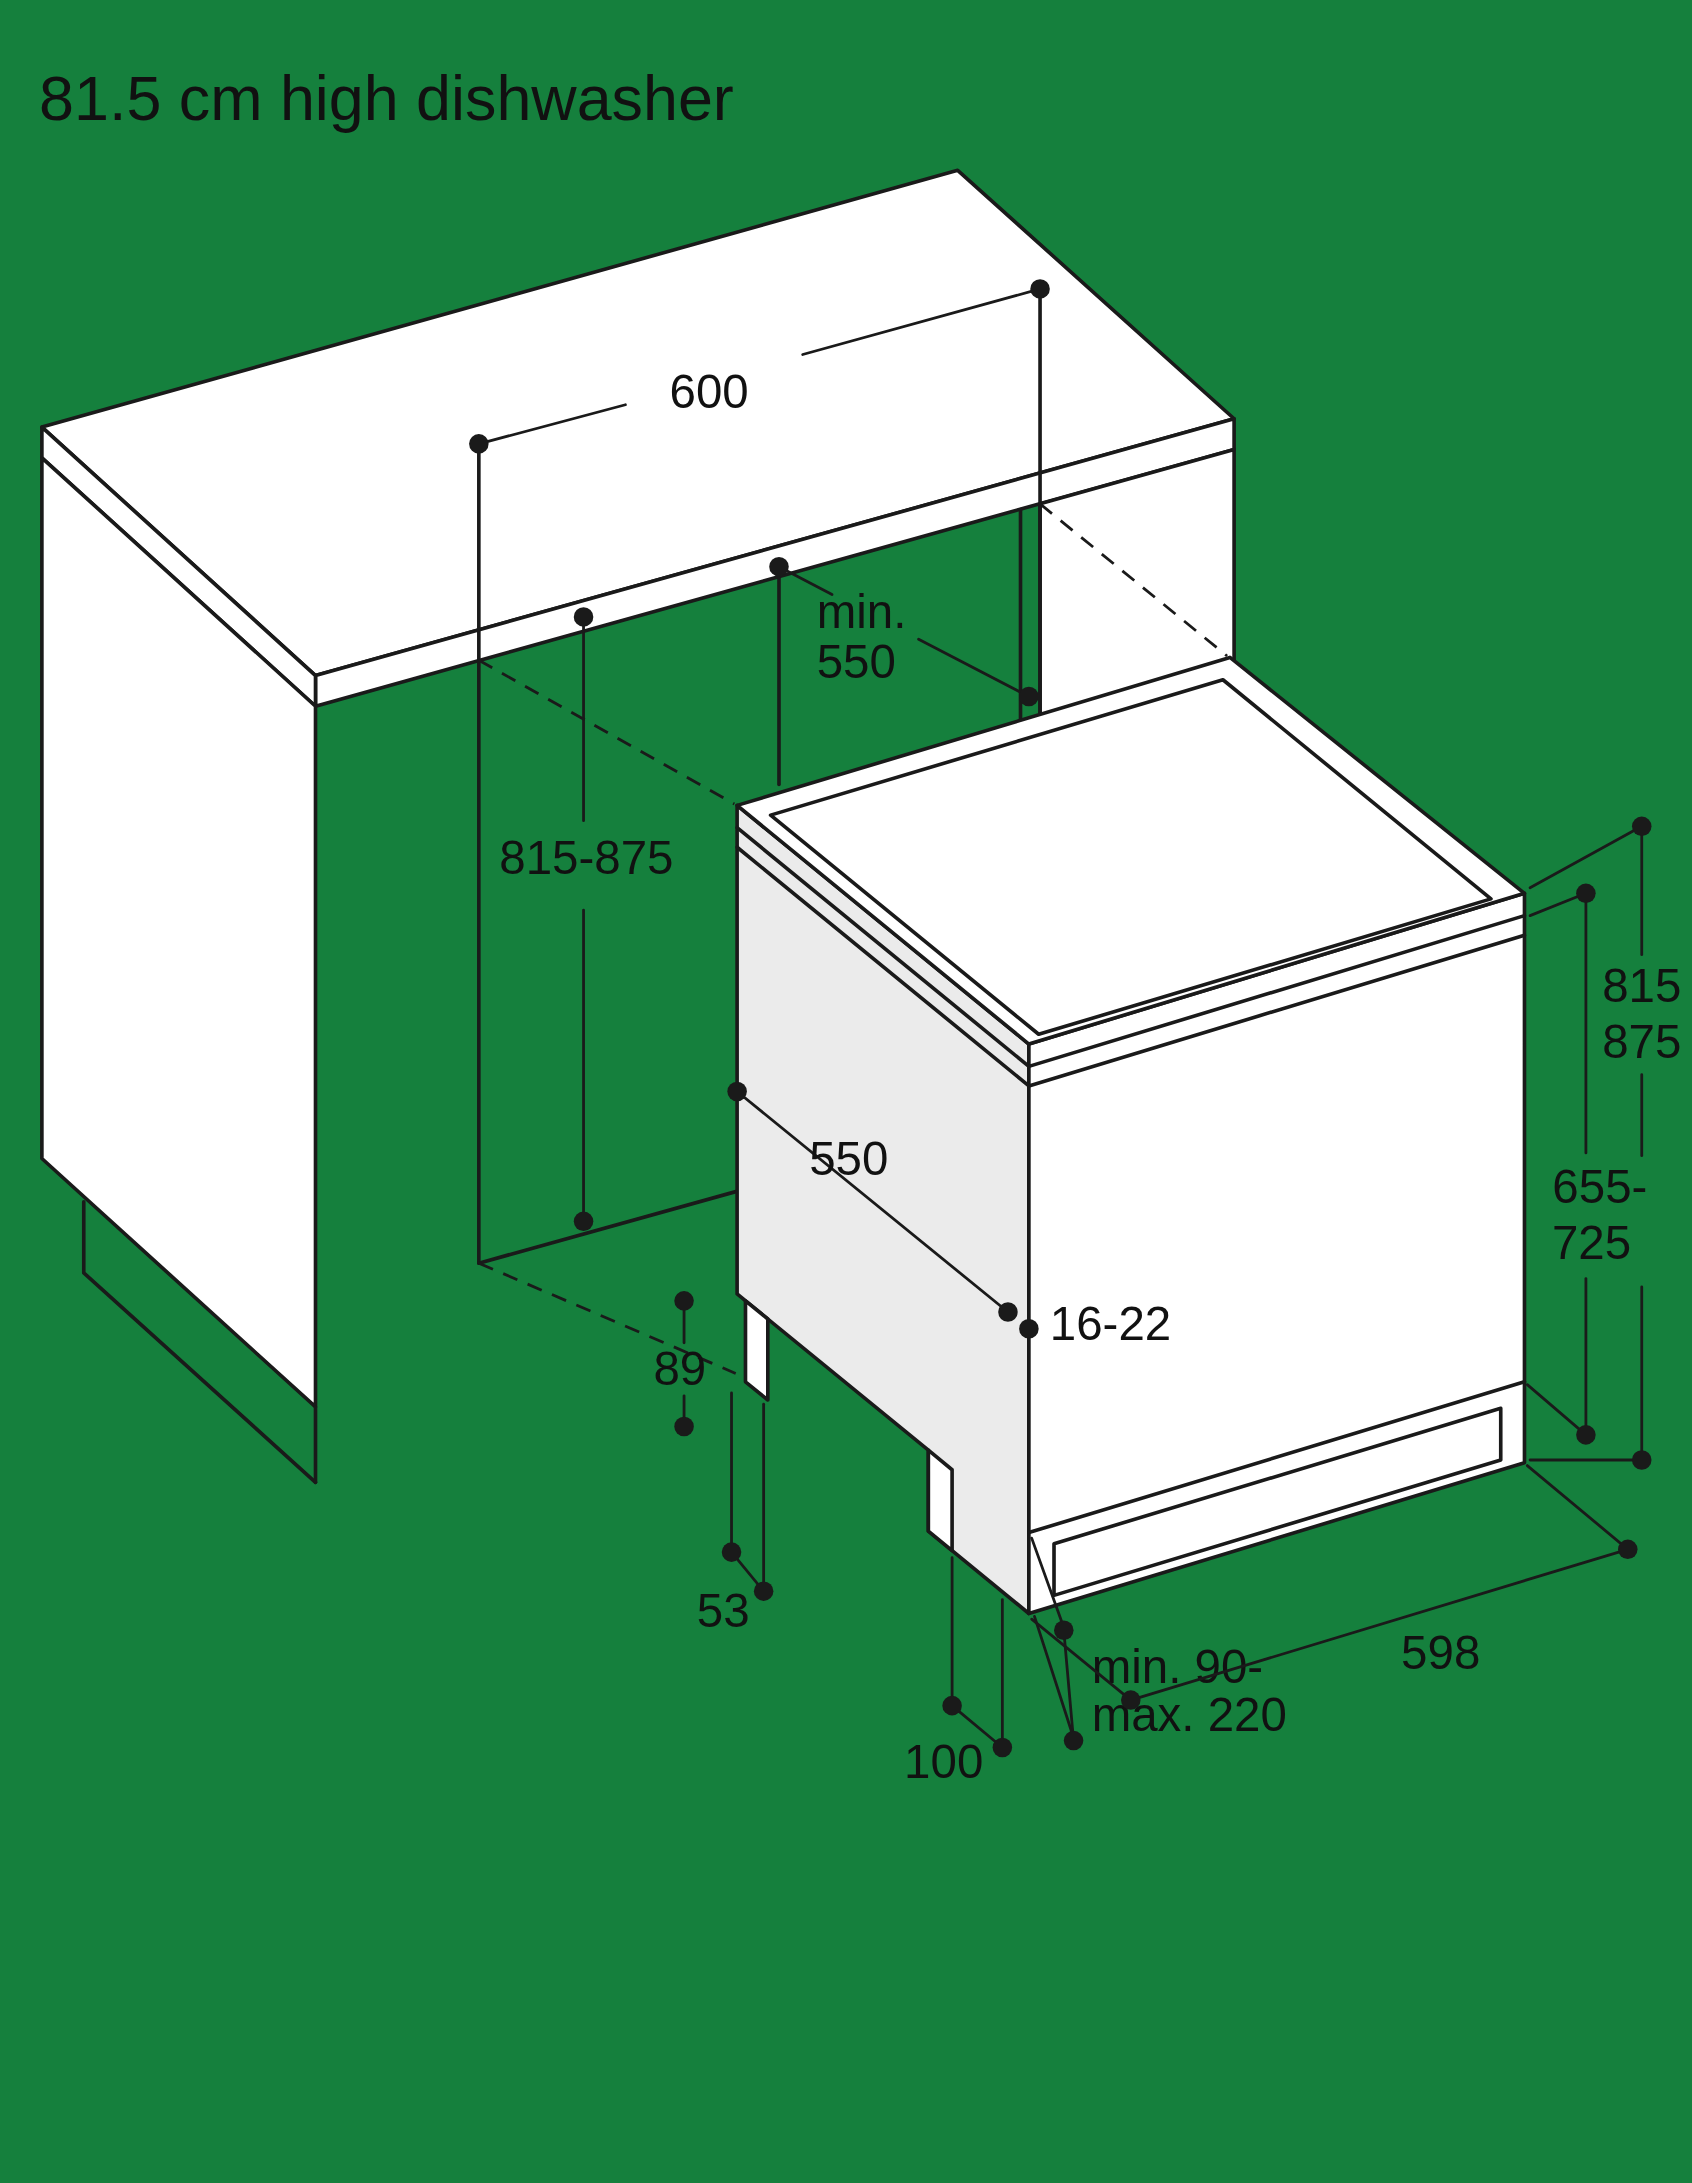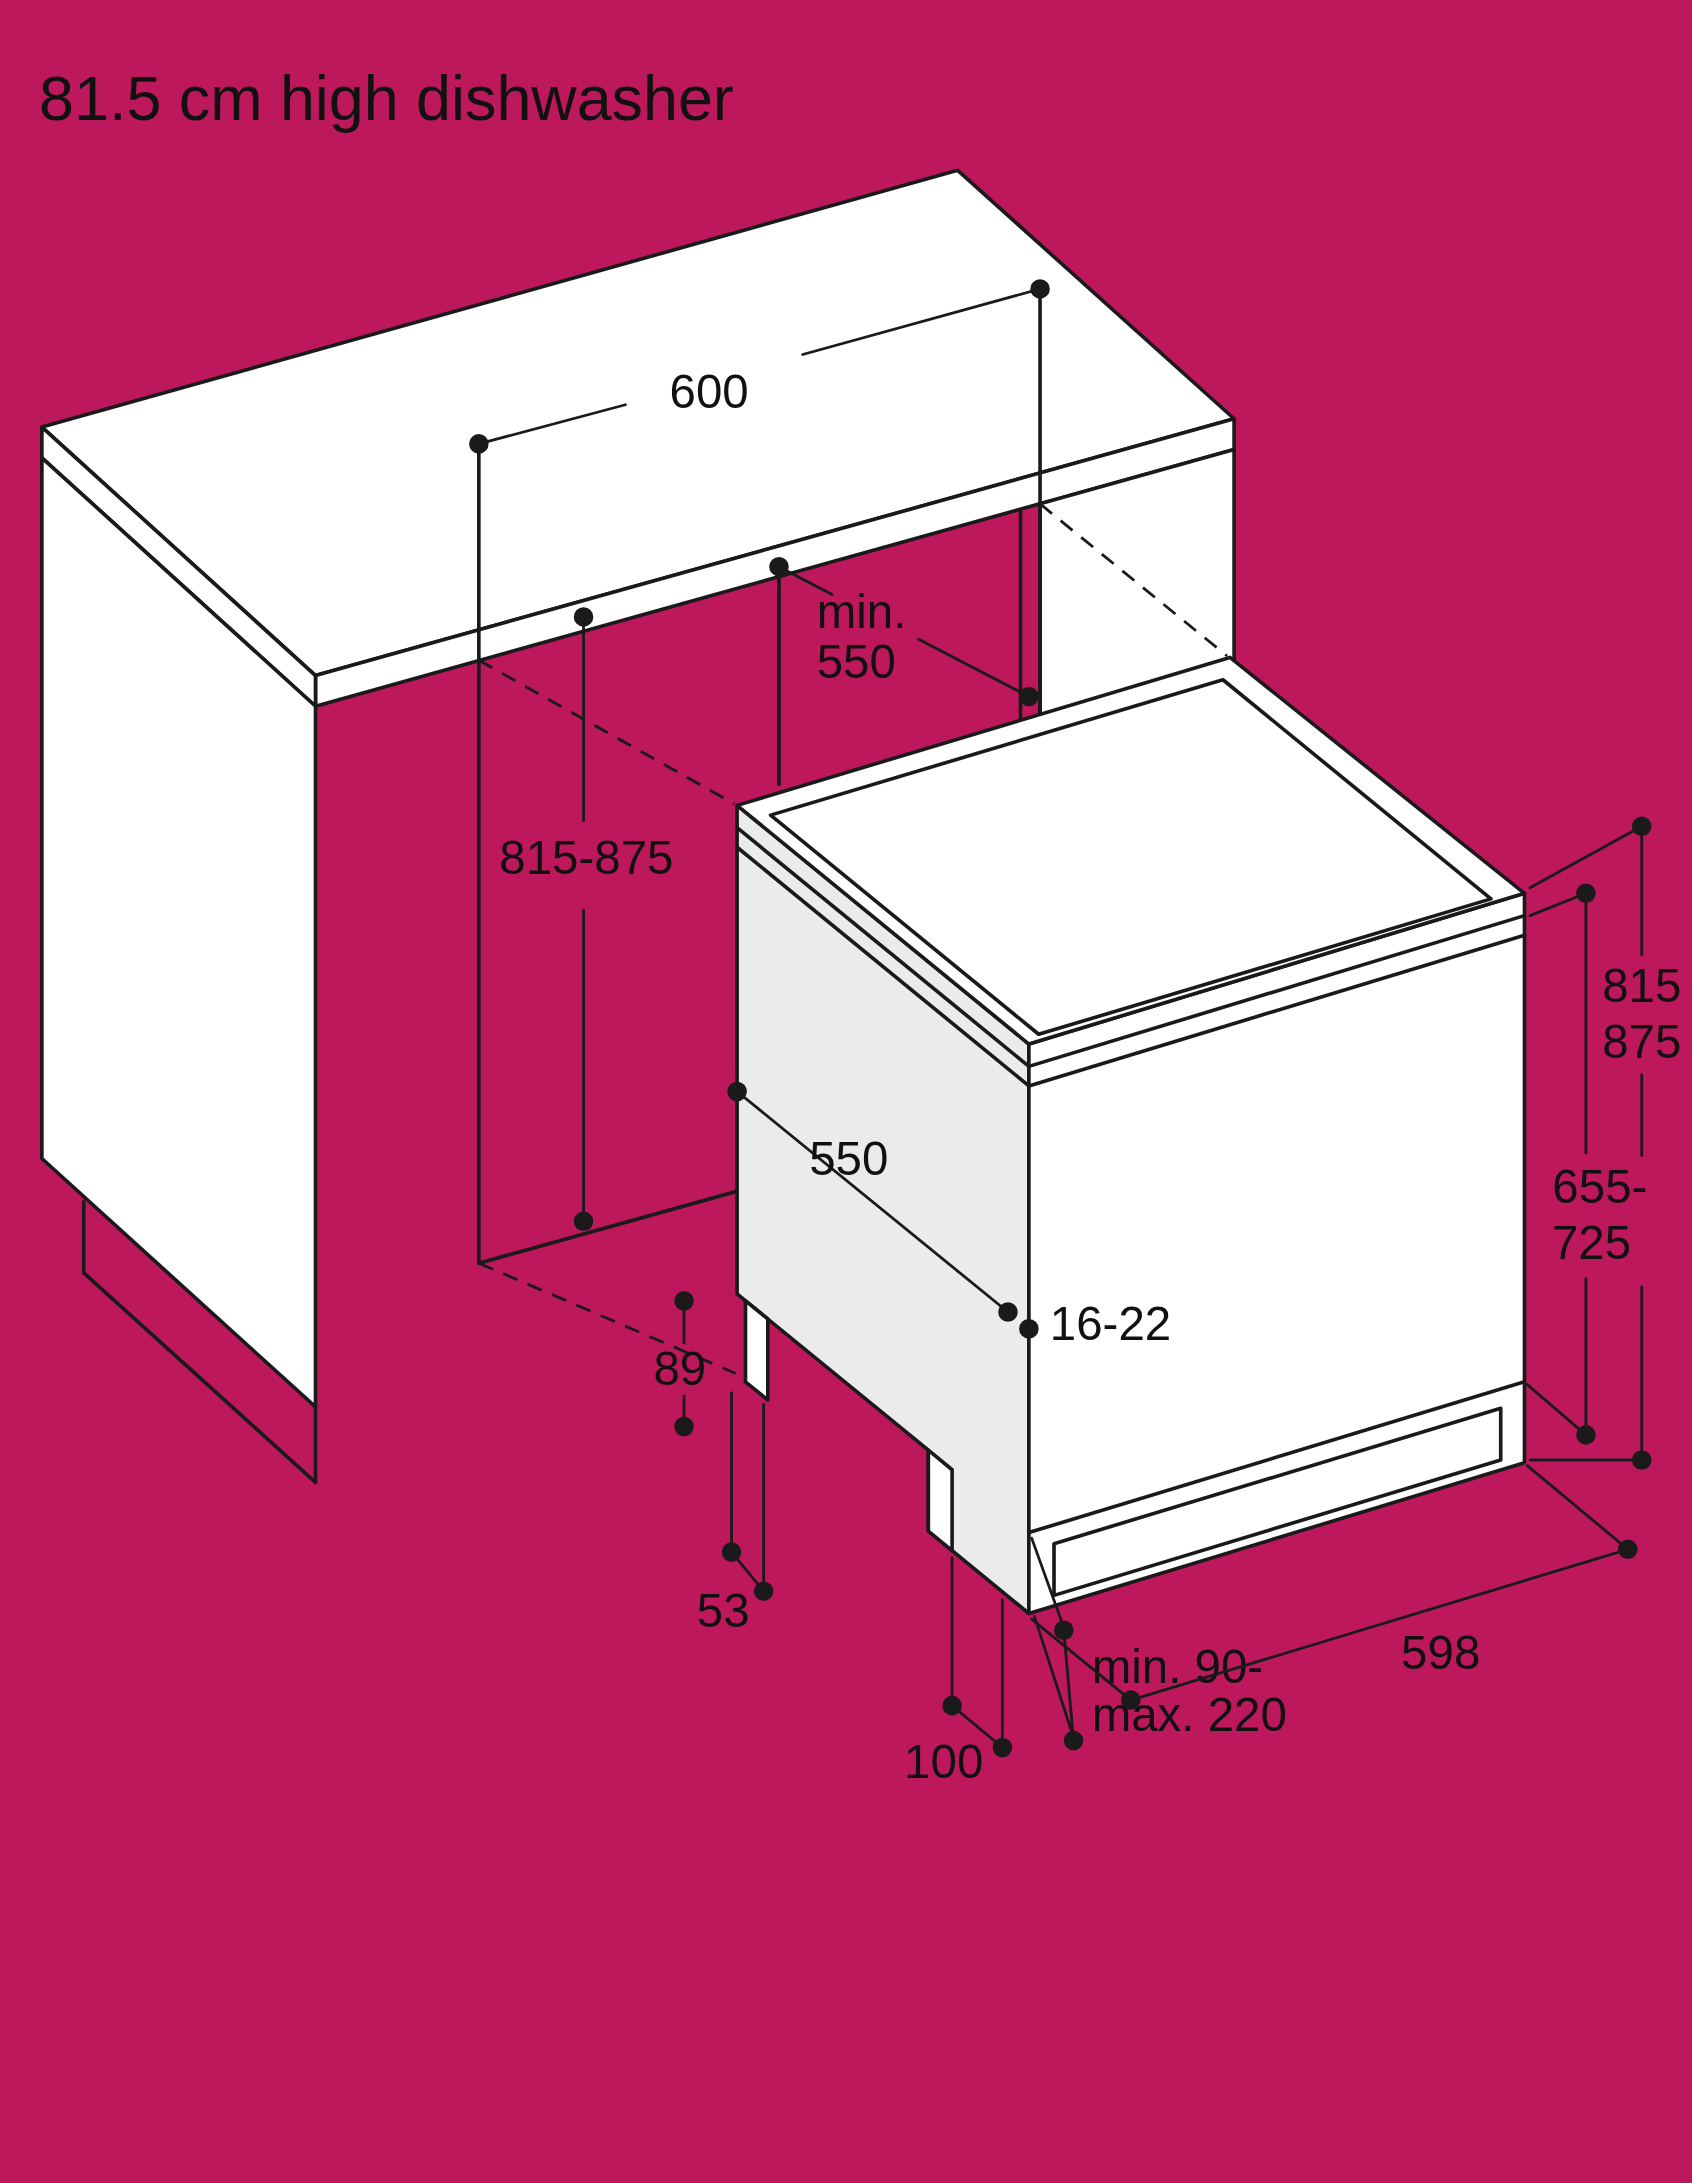--- a/index.html
+++ b/index.html
@@ -1,16 +1,16 @@
 <!DOCTYPE html>
 <html style="font-size:13.5px"><head>
 <meta charset="utf-8">
 <style>
   html,body{margin:0;padding:0;background:#ffffff;}
-  .canvas{position:relative;width:1692px;height:2183px;background:#be185d;overflow:hidden;}
+  .canvas{position:relative;width:1692px;height:2183px;background:#15803d;overflow:hidden;}
   svg{display:block;}
   text{font-family:"Liberation Sans","DejaVu Sans",sans-serif;fill:#111111;}
   .title-t{font-size:45px;}
   .dim{font-size:34px;}
   .thick{stroke:#1a1a1a;stroke-width:2.6;fill:none;stroke-linejoin:round;stroke-linecap:round;}
   .face{fill:#ffffff;}
   .gray{fill:#ebebeb;}
   .ln{stroke:#1a1a1a;stroke-width:2;fill:none;stroke-linecap:round;}
   .dash{stroke:#1a1a1a;stroke-width:2;fill:none;stroke-dasharray:11 8;}
   .dot{fill:#1a1a1a;stroke:none;}

